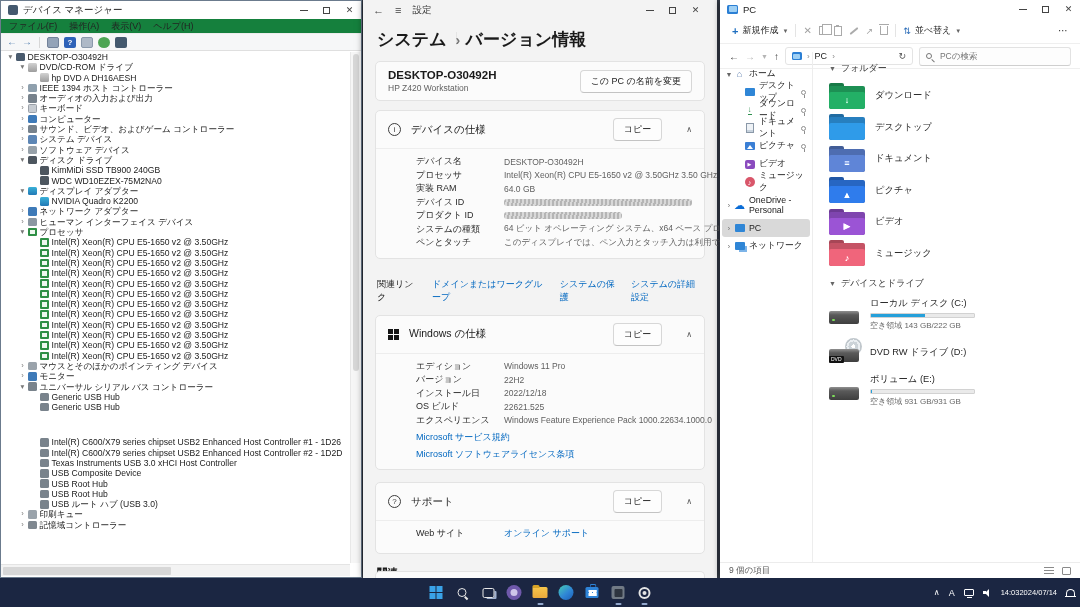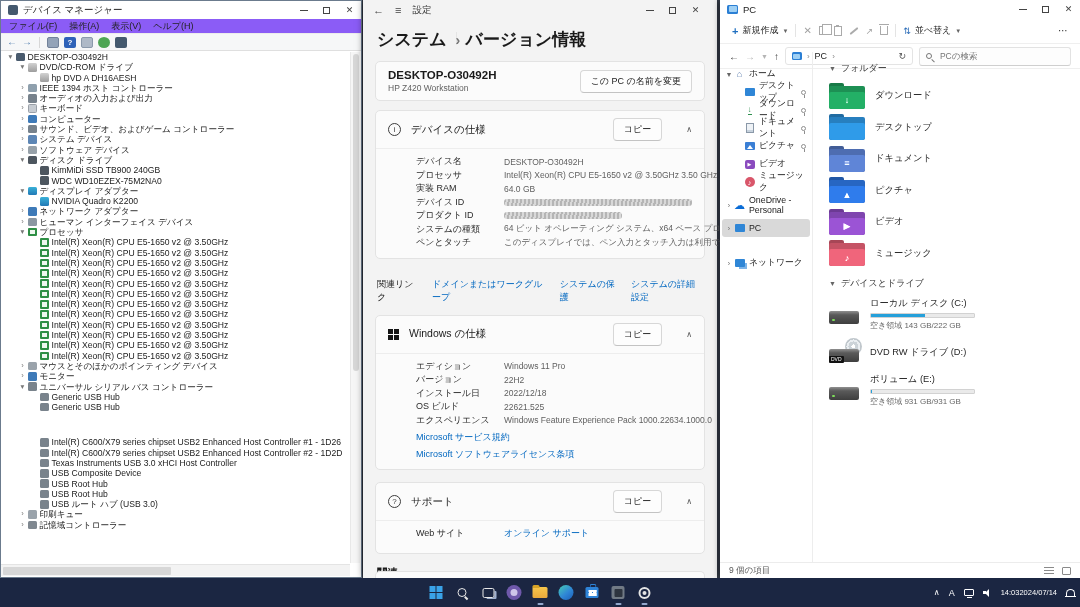--- a/index.html
+++ b/index.html
@@ -7,21 +7,21 @@
   body{position:relative;overflow:hidden;background:#39414f}
   .win{position:absolute;top:0;box-shadow:0 0 7px rgba(0,0,0,.5)}
   .titlebar{display:flex;align-items:center;height:18px;padding-left:7px;font-size:9.5px;color:#1c1c1c;gap:5px}
   .wctl{margin-left:auto;display:flex;height:100%}
   .wbtn{width:23px;display:flex;align-items:center;justify-content:center;font-size:9px;color:#444}
   .wbtn.max i{width:7px;height:7px;border:1px solid #444}
   .wbtn.min i{width:8px;height:1px;background:#444}
 
   
   .dm{left:0;width:362px;height:578px;background:#fff;border:1px solid #6b7b8d}
-  .dm-menu{display:flex;gap:12px;height:15px;align-items:center;padding:0 8px;font-size:9px;color:#222;border-bottom:1px solid #ececec;background:#8b5cf6}
+  .dm-menu{display:flex;gap:12px;height:15px;align-items:center;padding:0 8px;font-size:9px;color:#222;border-bottom:1px solid #ececec;background:#15803d}
   .dm-toolbar{display:flex;gap:5px;height:17px;align-items:center;padding:0 6px;background:#f6f7f8;border-bottom:1px solid #dfdfdf}
   .dmt-nav{font-size:10px;color:#4f7cae;line-height:1}
   .dmt-sep{width:1px;height:11px;background:#d7d7d7;margin:0 2px}
   .dmt{width:12px;height:11px;border-radius:2px;flex:none}
   .ic-console{background:#93a3b8;border:1px solid #72829a}
   .ic-help{background:#2e62b8;color:#fff;font-size:8px;font-weight:bold;display:flex;align-items:center;justify-content:center}
   .ic-props{background:#aeb9c7;border:1px solid #8a99ab}
   .ic-scan{background:#4da554;border-radius:50%}
   .ic-pc{background:#44596e}
   .dm-tree{position:absolute;top:51px;bottom:14px;left:0;right:11px;overflow:hidden}
@@ -706,21 +706,21 @@
           </span>
           <span>OneDrive - Personal</span>
         </div>
         <div class="srow sel" style="margin-top: 5px; padding-left: 2px;">
           <span class="schev">›</span>
           <span class="sico">
             <span class="i-pc"></span>
           </span>
           <span>PC</span>
         </div>
-        <div class="srow" style="margin-top: 17px; padding-left: 2px;">
+        <div class="srow" style="margin-top: 0; padding-left: 2px;">
           <span class="schev">›</span>
           <span class="sico">
             <span class="i-network"></span>
           </span>
           <span>ネットワーク</span>
         </div>
       </div>
     <div class="ex-main">
       <div class="sec">
         <span class="schev">▼</span>

